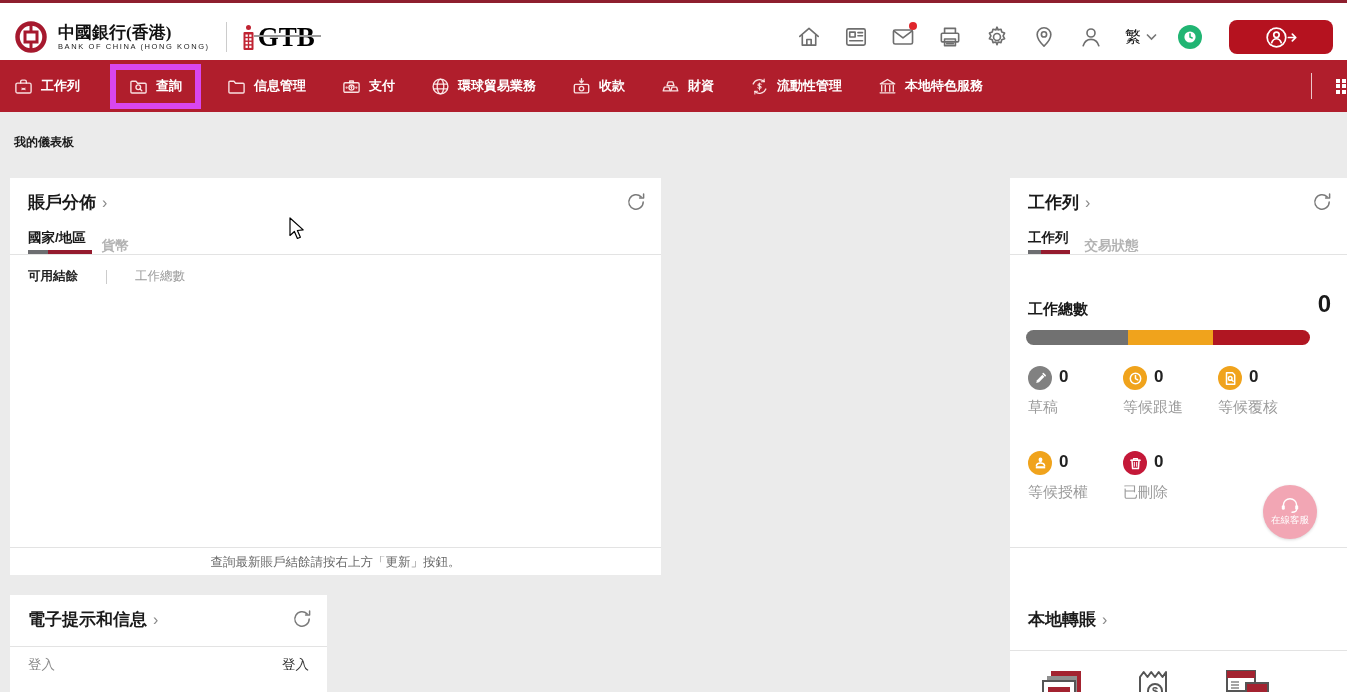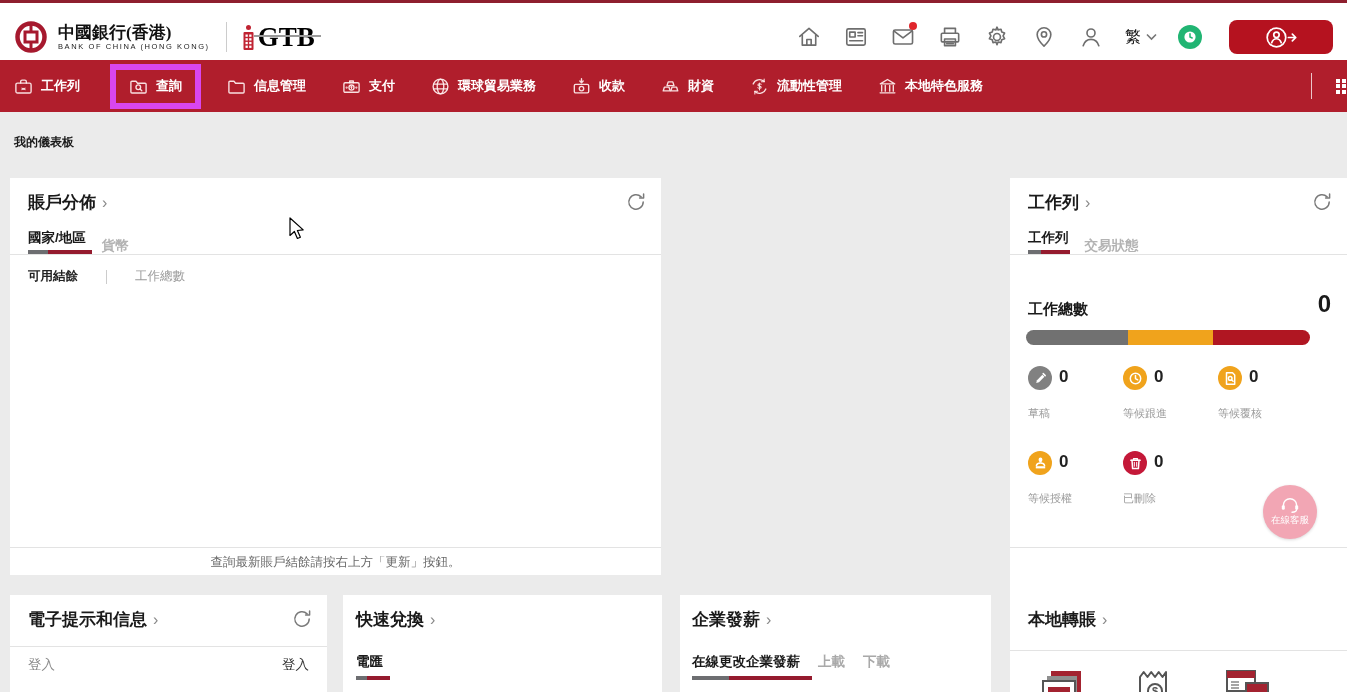--- a/index.html
+++ b/index.html
@@ -66,21 +66,21 @@
   .acct-footer { position:absolute; left:0; top:376px; width:100%; text-align:center; font-size:12.5px; color:#6a6a6a; }
   
   .task-total-label { position:absolute; left:18px; top:122px; font-size:15px; font-weight:bold; }
   .task-total-value { position:absolute; right:16px; top:112px; font-size:24px; font-weight:bold; }
   .seg-bar { position:absolute; left:16px; top:152px; width:284px; height:15px; border-radius:8px; overflow:hidden; display:flex; }
   .seg { height:100%; }
   .counter { position:absolute; }
   .counter .badge { width:24px; height:24px; border-radius:50%; display:flex; align-items:center; justify-content:center; }
   .counter .badge svg { width:15px; height:15px; stroke:#fff; fill:none; stroke-width:1.5; stroke-linecap:round; stroke-linejoin:round; }
   .counter .val { position:absolute; left:31px; top:1px; font-size:17px; font-weight:bold; color:#222; }
-  .counter .lbl { position:absolute; left:0; top:32px; font-size:11px; color:#9b9b9b; white-space:nowrap;margin-top:8px; }
+  .counter .lbl { position:absolute; left:0; top:32px; font-size:15px; color:#9b9b9b; white-space:nowrap; }
   .c-gray { background:#818181; } .c-amber { background:#f0a31c; } .c-red { background:#c41838; }
   .chat-fab { position:absolute; left:253px; top:307px; width:54px; height:54px; border-radius:50%;
               background:#f2a6b4; display:flex; flex-direction:column; align-items:center; justify-content:center;
               gap:1px; cursor:pointer; box-shadow:0 1px 3px rgba(0,0,0,.15); }
   .chat-fab svg { width:20px; height:16px; stroke:#fff; fill:none; stroke-width:1.4; stroke-linecap:round; }
   .chat-fab span { color:#fff; font-size:9.5px; }
   
   .mini-divider { position:absolute; left:0; top:51px; width:100%; height:1px; background:#e3e3e3; }
   .login-left { position:absolute; left:18px; top:61px; font-size:13.5px; color:#8a8a8a; cursor:pointer; }
   .login-right { position:absolute; right:18px; top:61px; font-size:13.5px; color:#333; cursor:pointer; }
@@ -414,45 +414,21 @@
       <svg viewBox="0 0 22 22">
           <path d="M18.2 11a7.2 7.2 0 1 1-2.1-5.1"></path>
           <path d="M18.6 3v4h-4"></path>
         </svg>
     </div>
     <div class="mini-divider"></div>
     <div class="login-left">登入</div>
     <div class="login-right">登入</div>
   </div>
 
-  <div class="card" style="left:343px; top:595px; width:319px; height:97px;">
-    <div class="card-title" style="left:13px;">
-      <span>快速兌換</span><span class="chev">›</span>
-    </div>
-    <div class="mini-tabs">
-      <div class="mini-tab">
-        <span>電匯</span>
-        <div class="tab-underline" style="width:34px; top:23px;"></div>
-      </div>
-    </div>
-  </div>
-
-  <div class="card" style="left:680px; top:595px; width:311px; height:97px;">
-    <div class="card-title" style="left:12px;">
-      <span>企業發薪</span><span class="chev">›</span>
-    </div>
-    <div class="mini-tabs" style="left:12px;">
-      <div class="mini-tab">
-        <span>在線更改企業發薪</span>
-        <div class="tab-underline" style="width:120px; top:23px;"></div>
-      </div>
-      <div class="mini-tab inactive">上載</div>
-      <div class="mini-tab inactive">下載</div>
-    </div>
-  </div>
+
 
   <div class="card" style="left:1010px; top:595px; width:337px; height:97px;">
     <div class="card-title">
       <span>本地轉賬</span><span class="chev">›</span>
     </div>
     <div class="mini-divider" style="top:55px;"></div>
     <div class="local-icons">
       <svg viewBox="0 0 50 50">
         <rect x="13" y="8" width="30" height="22" fill="#a32330"></rect>
         <rect x="9" y="13" width="30" height="22" fill="#8f8f8f"></rect>

